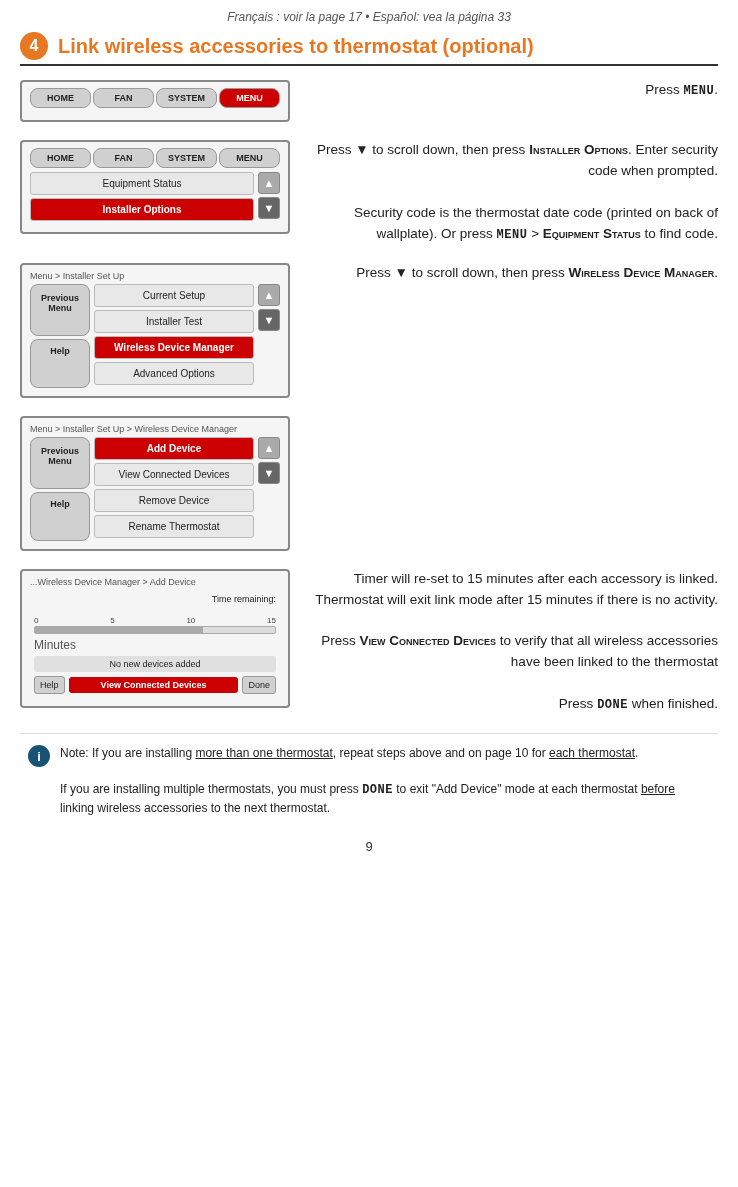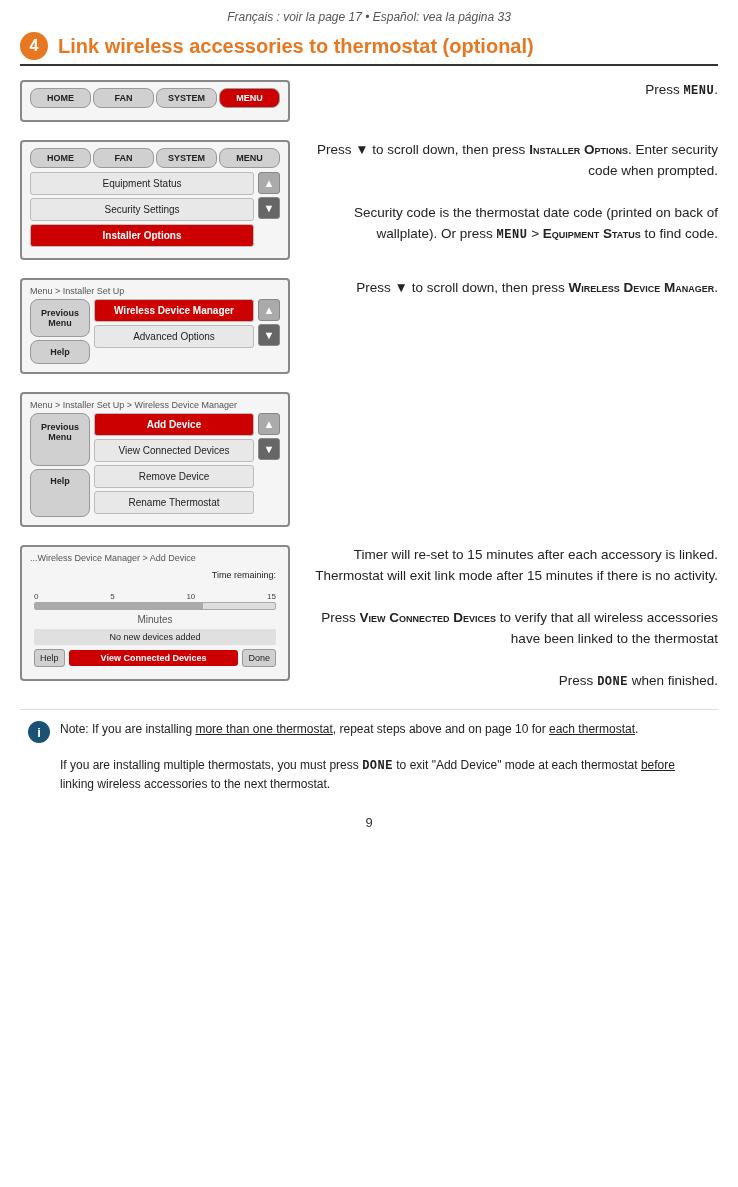--- a/index.html
+++ b/index.html
@@ -257,22 +257,21 @@
       overflow: hidden;
     }
 
     .timer-bar-inner {
       height: 100%;
       background: #aaa;
       width: 70%;
     }
 
     .timer-units {
-      font-size: 10px;
-      text-align: center;
+      font-size: 12px;
       color: #555;
       margin-bottom: 4px;
     }
 
     .timer-no-devices {
       background: #e0e0e0;
       text-align: center;
       font-size: 9px;
       padding: 3px;
       border-radius: 2px;
@@ -347,21 +346,20 @@
     <div class="thermo-screen">
       <div class="thermo-nav-row">
         <div class="thermo-nav-btn">HOME</div>
         <div class="thermo-nav-btn">FAN</div>
         <div class="thermo-nav-btn">SYSTEM</div>
         <div class="thermo-nav-btn">MENU</div>
       </div>
       <div class="thermo-scroll-area">
         <div class="thermo-menu-list">
           <div class="thermo-menu-item">Equipment Status</div>
-          <div class="thermo-menu-item">Security Settings</div>
           <div class="thermo-menu-item highlighted">Installer Options</div>
         </div>
         <div class="thermo-scroll-btns">
           <div class="scroll-btn">▲</div>
           <div class="scroll-btn dark">▼</div>
         </div>
       </div>
     </div>
   </div>
   <div class="instruction-text">
@@ -373,20 +371,22 @@
 <div class="content-row">
   <div class="device-screen">
     <div class="thermo-screen">
       <div class="thermo-header-label">Menu &gt; Installer Set Up</div>
       <div class="thermo-scroll-area">
         <div style="display:flex; flex-direction:column; gap:3px; width:60px; flex-shrink:0;">
           <div class="thermo-nav-btn" style="font-size:9px; padding:8px 3px;">Previous Menu</div>
           <div class="thermo-nav-btn" style="font-size:9px; padding:6px 3px;">Help</div>
         </div>
         <div class="thermo-menu-list">
+          <div class="thermo-menu-item">Current Setup</div>
+          <div class="thermo-menu-item">Installer Test</div>
           <div class="thermo-menu-item highlighted">Wireless Device Manager</div>
           <div class="thermo-menu-item">Advanced Options</div>
         </div>
         <div class="thermo-scroll-btns">
           <div class="scroll-btn">▲</div>
           <div class="scroll-btn dark">▼</div>
         </div>
       </div>
     </div>
   </div>

